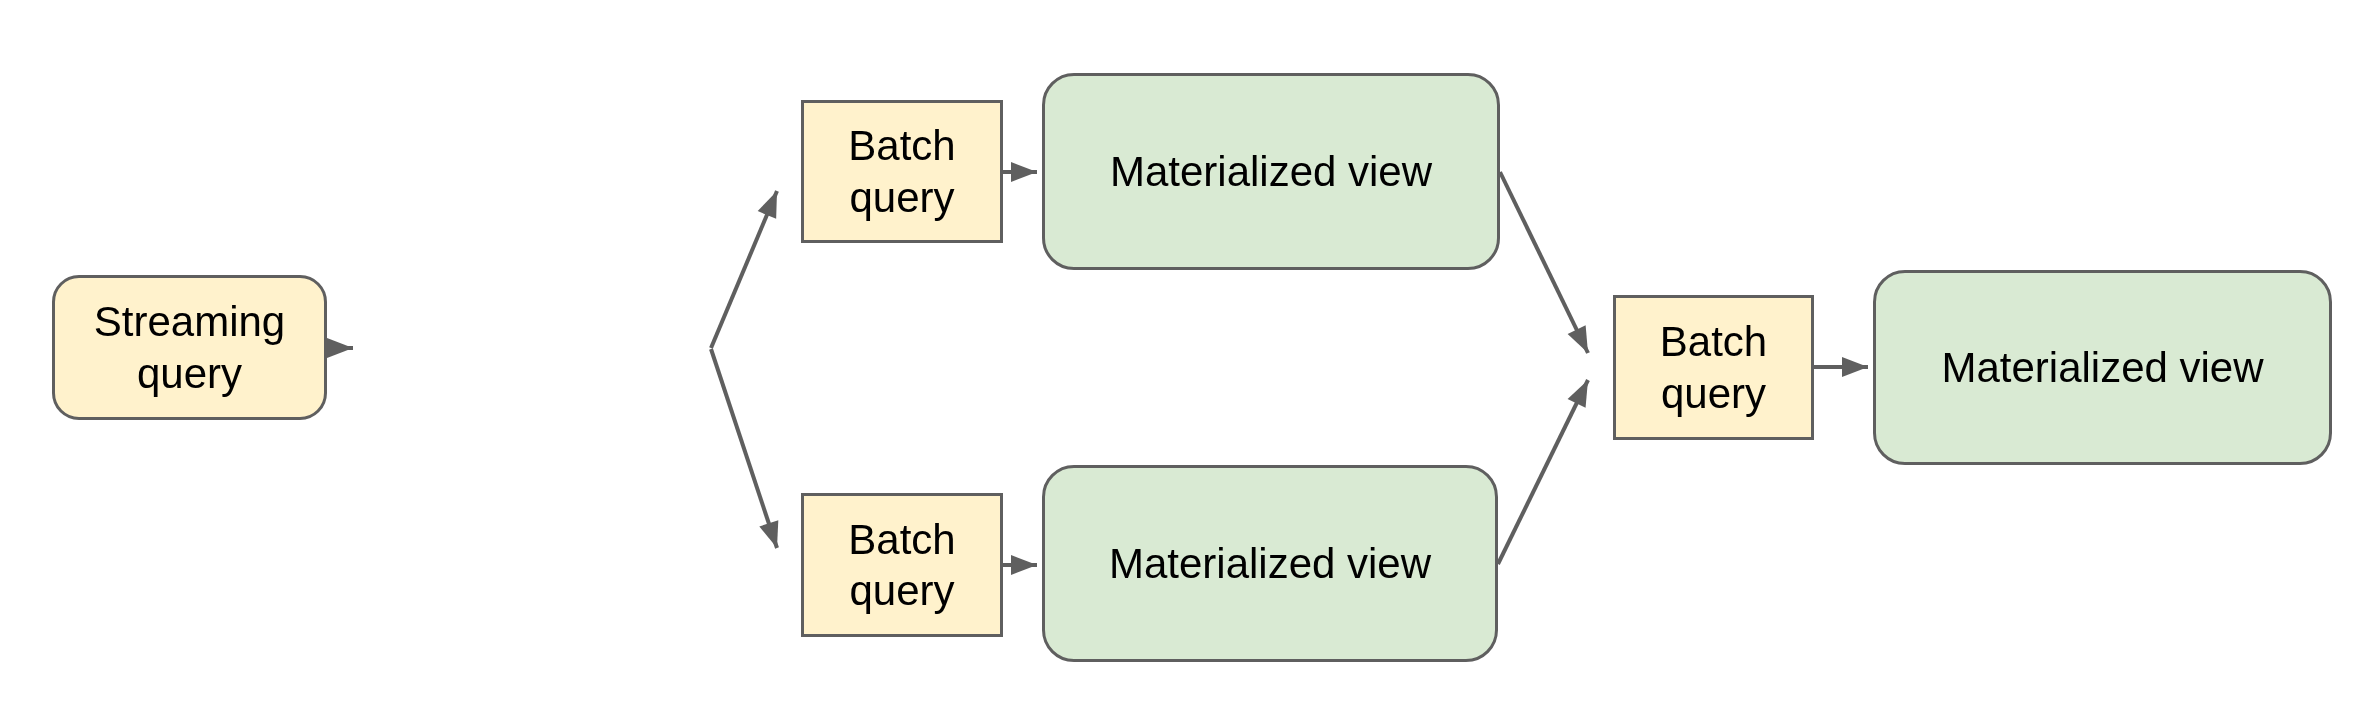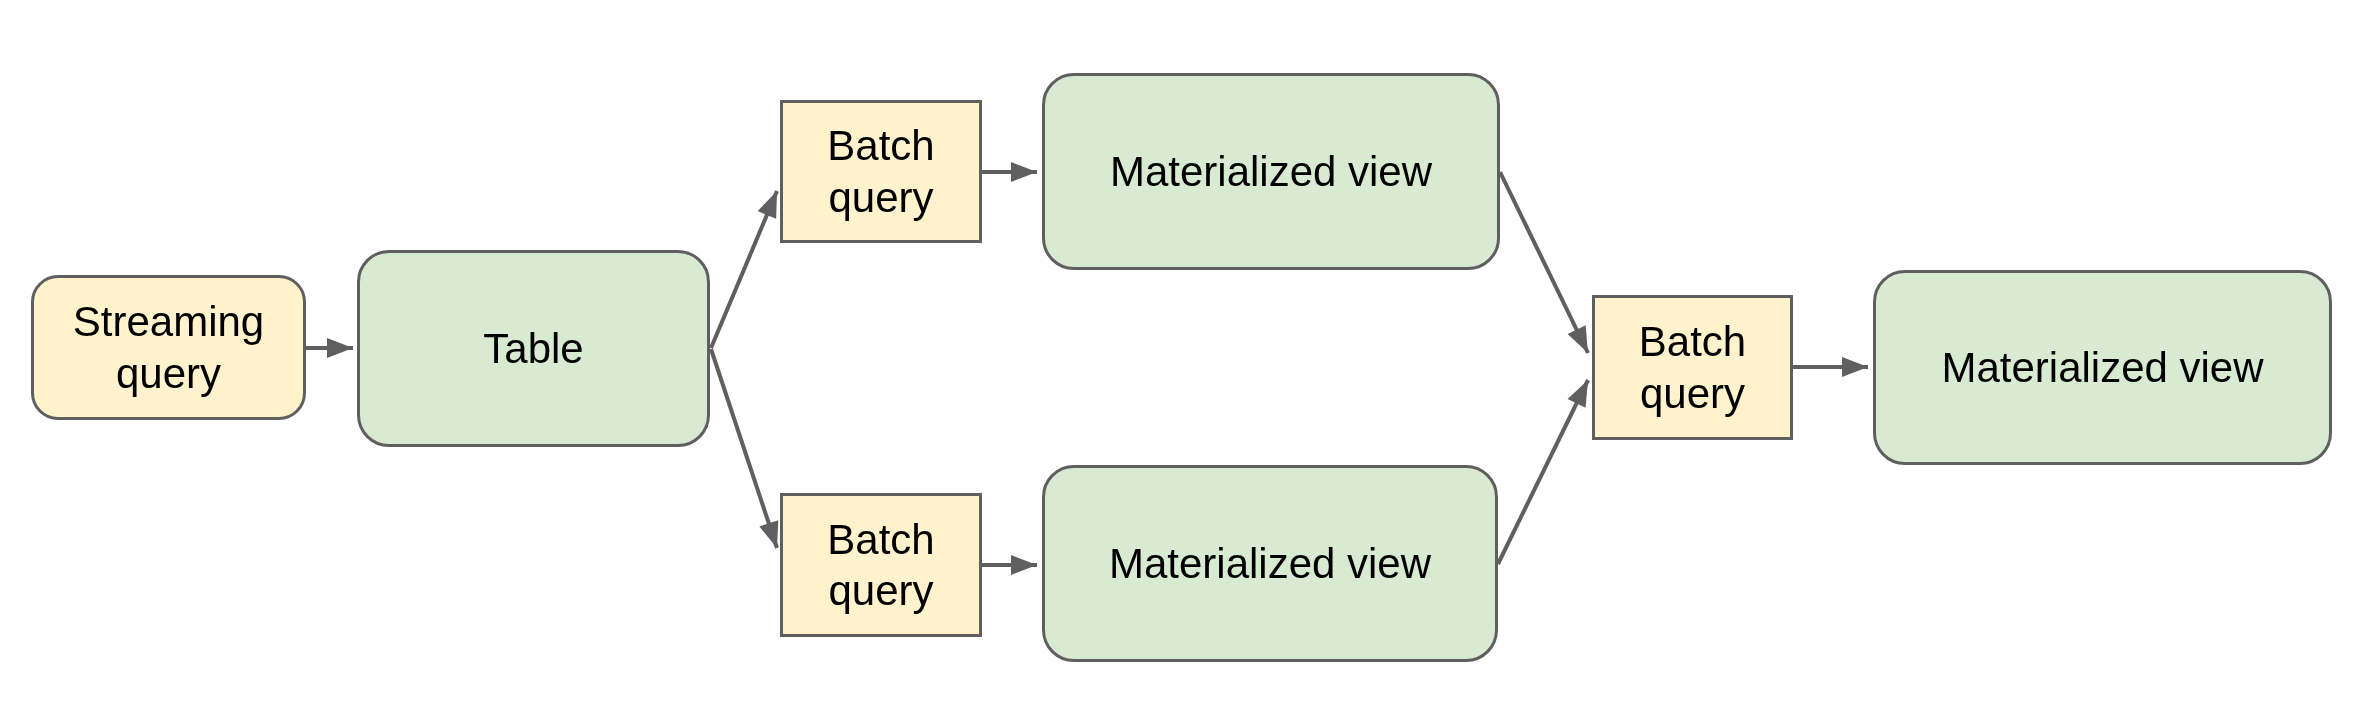--- a/index.html
+++ b/index.html
@@ -42,20 +42,21 @@
     color: var(--text, #000000);
     font-size: 42px;
     line-height: 1.22;
   }
   .node .label {
     white-space: pre-line;
   }
   .query-node {
     background: var(--query-fill, #fff2cc);
     border-radius: 0;
+    margin-left: 21px;
   }
   .view-node {
     background: var(--view-fill, #d9ead3);
     border-radius: 32px;
   }
   
   .pos-streaming-query     { left: 31px;   top: 275px; width: 275px; height: 145px; border-radius: 27px; }
   .pos-table               { left: 357px;  top: 250px; width: 353px; height: 197px; }
   .pos-batch-query-top     { left: 780px;  top: 100px; width: 202px; height: 143px; }
   .pos-mat-view-top        { left: 1042px; top: 73px;  width: 458px; height: 197px; }
@@ -83,23 +84,20 @@
     <line class="edge" x1="1500" y1="172" x2="1588" y2="353" marker-end="url(#ah)"></line>
     <line class="edge" x1="1498" y1="564" x2="1588" y2="380" marker-end="url(#ah)"></line>
     <line class="edge" x1="1793" y1="367" x2="1868" y2="367" marker-end="url(#ah)"></line>
   </svg>
 
   <div class="node query-node pos-streaming-query">
     <span class="label">Streaming
 query</span>
   </div>
 
-  <div class="node view-node pos-table">
-    <span class="label">Table</span>
-  </div>
 
   <div class="node query-node pos-batch-query-top">
     <span class="label">Batch
 query</span>
   </div>
 
   <div class="node view-node pos-mat-view-top">
     <span class="label">Materialized view</span>
   </div>
 

